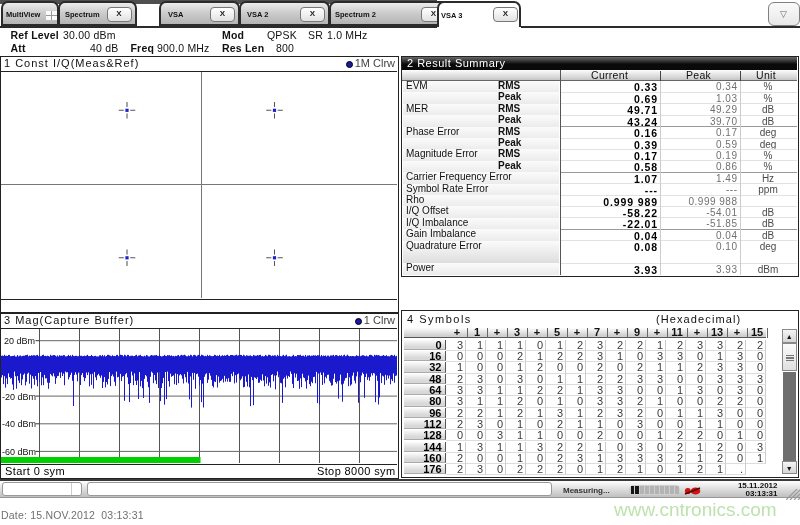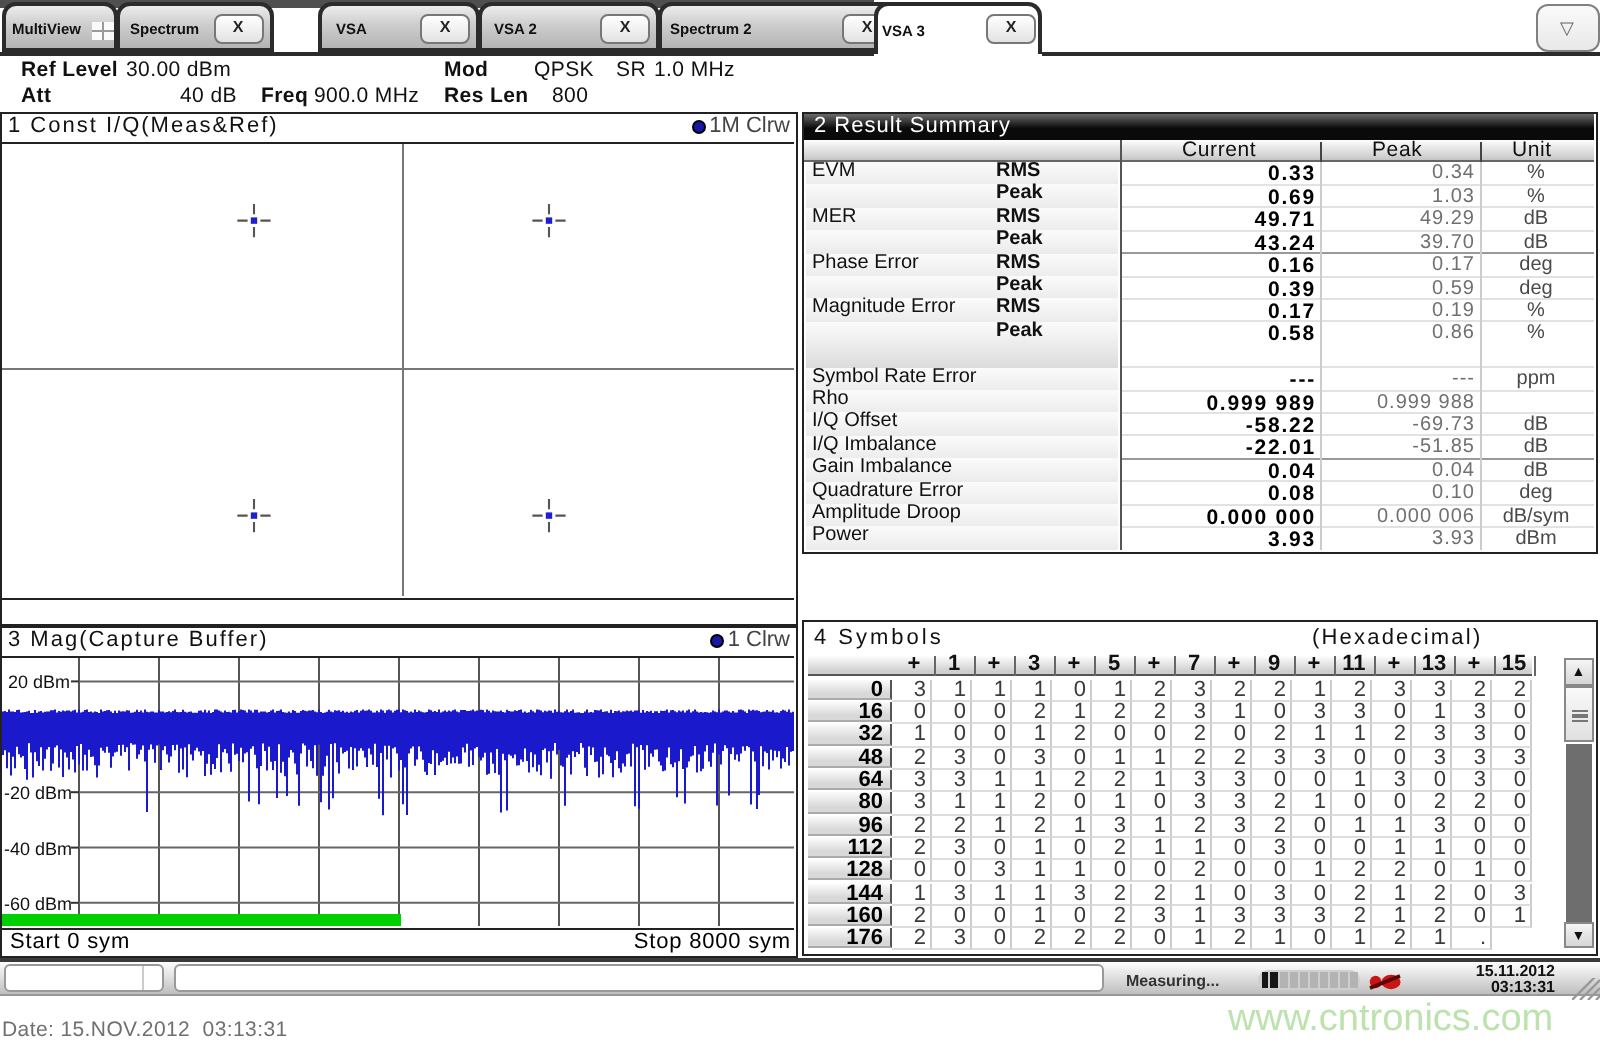--- a/index.html
+++ b/index.html
@@ -216,20 +216,29 @@
         </div>
 <div class="rsrow" style="top:103.3px;">
 <div class="rslab"></div>
           <div class="rssub">Peak</div>
 <div class="rsval" style="border-top:1px solid #e2e2e2;">
 <div class="rscur">0.58</div>
             <div class="rspk">0.86</div>
             <div class="rsunit">%</div>
 </div>
         </div>
+<div class="rsrow" style="top:114.7px;">
+<div class="rslab">Carrier Frequency Error</div>
+          <div class="rssub"></div>
+<div class="rsval" style="border-top:1px solid #999;">
+<div class="rscur">1.07</div>
+            <div class="rspk">1.49</div>
+            <div class="rsunit">Hz</div>
+</div>
+        </div>
 <div class="rsrow" style="top:126.1px;">
 <div class="rslab">Symbol Rate Error</div>
           <div class="rssub"></div>
 <div class="rsval" style="border-top:1px solid #e2e2e2;">
 <div class="rscur">---</div>
             <div class="rspk">---</div>
             <div class="rsunit">ppm</div>
 </div>
         </div>
 <div class="rsrow" style="top:137.5px;">
@@ -239,21 +248,21 @@
 <div class="rscur">0.999 989</div>
             <div class="rspk">0.999 988</div>
             <div class="rsunit"></div>
 </div>
         </div>
 <div class="rsrow" style="top:148.9px;">
 <div class="rslab">I/Q Offset</div>
           <div class="rssub"></div>
 <div class="rsval" style="border-top:1px solid #e2e2e2;">
 <div class="rscur">-58.22</div>
-            <div class="rspk">-69.73</div>
+            <div class="rspk">-54.01</div>
             <div class="rsunit">dB</div>
 </div>
         </div>
 <div class="rsrow" style="top:160.3px;">
 <div class="rslab">I/Q Imbalance</div>
           <div class="rssub"></div>
 <div class="rsval" style="border-top:1px solid #e2e2e2;">
 <div class="rscur">-22.01</div>
             <div class="rspk">-51.85</div>
             <div class="rsunit">dB</div>
@@ -268,29 +277,20 @@
             <div class="rsunit">dB</div>
 </div>
         </div>
 <div class="rsrow" style="top:183.1px;">
 <div class="rslab">Quadrature Error</div>
           <div class="rssub"></div>
 <div class="rsval" style="border-top:1px solid #e2e2e2;">
 <div class="rscur">0.08</div>
             <div class="rspk">0.10</div>
             <div class="rsunit">deg</div>
-</div>
-        </div>
-<div class="rsrow" style="top:194.5px;">
-<div class="rslab">Amplitude Droop</div>
-          <div class="rssub"></div>
-<div class="rsval" style="border-top:1px solid #e2e2e2;">
-<div class="rscur">0.000 000</div>
-            <div class="rspk">0.000 006</div>
-            <div class="rsunit">dB/sym</div>
 </div>
         </div>
 <div class="rsrow" style="top:205.9px;">
 <div class="rslab">Power</div>
           <div class="rssub"></div>
 <div class="rsval" style="border-top:1px solid #e2e2e2;">
 <div class="rscur">3.93</div>
             <div class="rspk">3.93</div>
             <div class="rsunit">dBm</div>
 </div>

